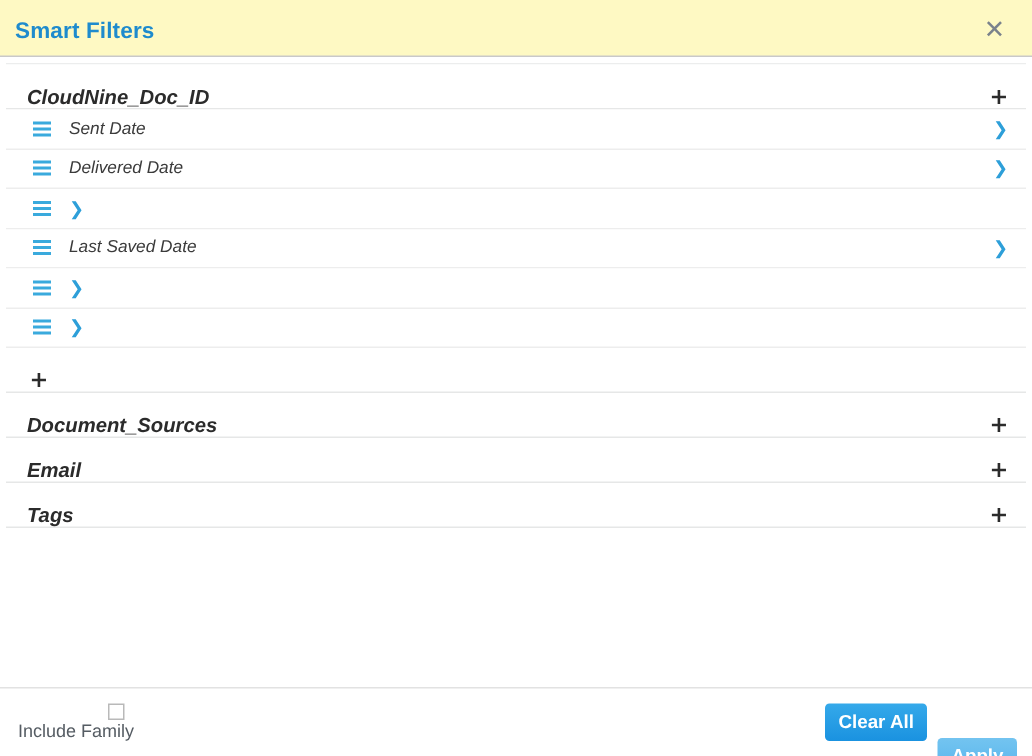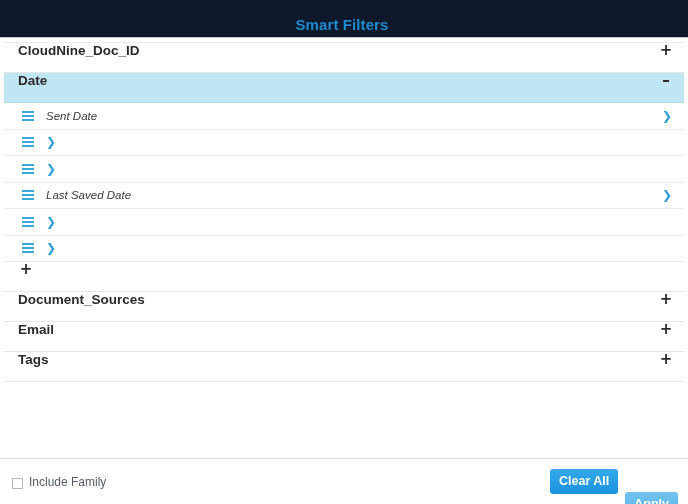--- a/index.html
+++ b/index.html
@@ -21,28 +21,27 @@
     background: #ffffff;
     display: flex;
     flex-direction: column;
     position: relative;
   }
 
   
   .titlebar {
     height: 38px;
     min-height: 38px;
-    background: #0f172a;
+    background: #fef9c3;
     border-bottom: 1px solid #c9c9c9;
     display: flex;
     align-items: center;
     justify-content: space-between;
-    padding: 16px 14px 0 10px;
-    box-sizing: border-box;
-    flex-direction: column;
+    padding: 4px 14px 0 10px;
+    box-sizing: border-box;
   }
   .title-text {
     color: #1e8bcd;
     font-size: 15px;
     font-weight: bold;
     letter-spacing: 0.1px;
   }
   .close-btn {
     color: #7a828c;
     font-size: 17px;
@@ -61,27 +60,28 @@
     box-sizing: border-box;
     overflow: hidden;
   }
   .list {
     border-top: 1px solid #eceded;
   }
 
   .cat-row {
     height: 30px;
     display: flex;
-    align-items: flex-start;
+    align-items: flex-end;
     justify-content: space-between;
     padding: 0 10px 0 14px;
     box-sizing: border-box;
     border-bottom: 1px solid #e6e7e7;
     background: #ffffff;
     cursor: pointer;
+    font-style: italic;
   }
   .cat-row.expanded {
     background: #bfe6f2;
     border-bottom: 1px solid #aedbe9;
   }
   .cat-label {
     font-size: 13.5px;
     font-weight: bold;
     color: #2b2b2b;
   }
@@ -143,20 +143,21 @@
     align-items: center;
     justify-content: space-between;
     padding: 0 10px 0 12px;
     box-sizing: border-box;
     background: #ffffff;
   }
   .include-family {
     display: flex;
     align-items: flex-end;
     cursor: pointer;
+    flex-direction: column;
   }
   .cb {
     width: 11px;
     height: 11px;
     border: 1px solid #b9b9b9;
     background: #ffffff;
     box-sizing: border-box;
     margin-right: 6px;
     flex: 0 0 auto;
   }
@@ -197,39 +198,36 @@
     <span class="title-text">Smart Filters</span>
     <span class="close-btn">✕</span>
   </div>
 
   <div class="list-wrap">
     <div class="list">
         <div class="cat-row">
           <span class="cat-label">CloudNine_Doc_ID</span>
           <span class="toggle-icon">+</span>
         </div>
-        <div class="cat-row expanded">
-          <span class="cat-label">Date</span>
-          <span class="toggle-icon">–</span>
-        </div>
         <div class="sub-row">
           <span class="grip-icon">
             <i></i>
             <i></i>
             <i></i>
           </span>
           <span class="sub-label">Sent Date</span>
           <span class="chevron-icon">❯</span>
         </div>
         <div class="sub-row">
           <span class="grip-icon">
             <i></i>
             <i></i>
             <i></i>
           </span>
+          <span class="sub-label">Delivered Date</span>
           <span class="chevron-icon">❯</span>
         </div>
         <div class="sub-row">
           <span class="grip-icon">
             <i></i>
             <i></i>
             <i></i>
           </span>
           <span class="chevron-icon">❯</span>
         </div>

